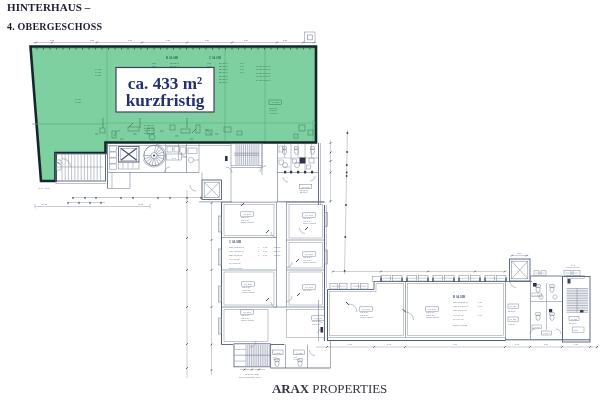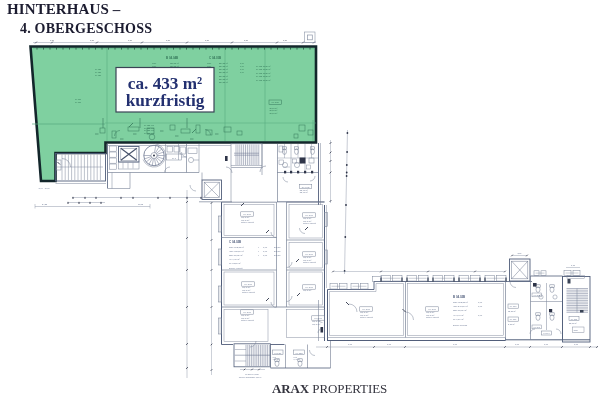--- a/index.html
+++ b/index.html
@@ -1,16 +1,16 @@
 <!DOCTYPE html>
 <html><head><meta charset="utf-8"><title>Grundriss</title>
 <style>
 html,body{margin:0;padding:0;background:#ffffff;width:600px;height:405px;overflow:hidden}
-.t1{position:absolute;left:7px;top:1px;font-family:"Liberation Serif",serif;font-weight:bold;font-size:15px;letter-spacing:0.1px;color:#1c1c30;}
-.t2{position:absolute;left:20px;top:21px;font-family:"Liberation Serif",serif;font-weight:bold;font-size:14px;letter-spacing:0.2px;color:#1c1c30;}
+.t1{position:absolute;left:7px;top:1px;font-family:"Liberation Serif",serif;font-weight:bold;font-size:11px;letter-spacing:0.1px;color:#1c1c30;}
+.t2{position:absolute;left:7px;top:21px;font-family:"Liberation Serif",serif;font-weight:bold;font-size:10px;letter-spacing:0.2px;color:#1c1c30;}
 .t3{position:absolute;left:272px;top:381px;font-family:"Liberation Serif",serif;font-size:13px;color:#35353f;letter-spacing:-0.1px;}
 svg{position:absolute;left:0;top:0}
 </style></head>
 <body>
 <svg width="600" height="405" viewBox="0 0 600 405">
 <line x1="33" y1="42.5" x2="316" y2="42.5" stroke="#9098aa" stroke-width="0.5"></line>
 <line x1="35.1" y1="43.4" x2="36.9" y2="41.6" stroke="#41485c" stroke-width="0.8"></line>
 <line x1="51.1" y1="43.4" x2="52.9" y2="41.6" stroke="#41485c" stroke-width="0.8"></line>
 <line x1="96.1" y1="43.4" x2="97.9" y2="41.6" stroke="#41485c" stroke-width="0.8"></line>
 <line x1="141.1" y1="43.4" x2="142.9" y2="41.6" stroke="#41485c" stroke-width="0.8"></line>

